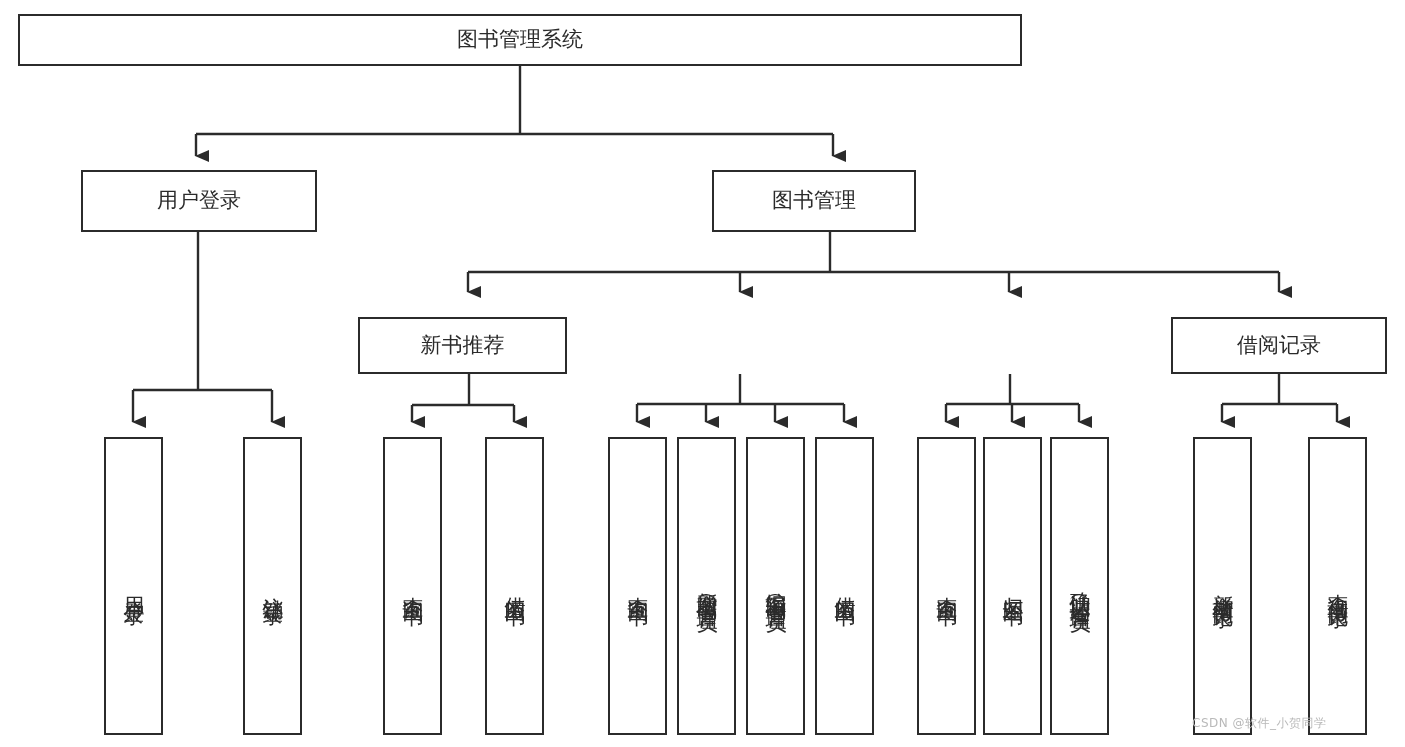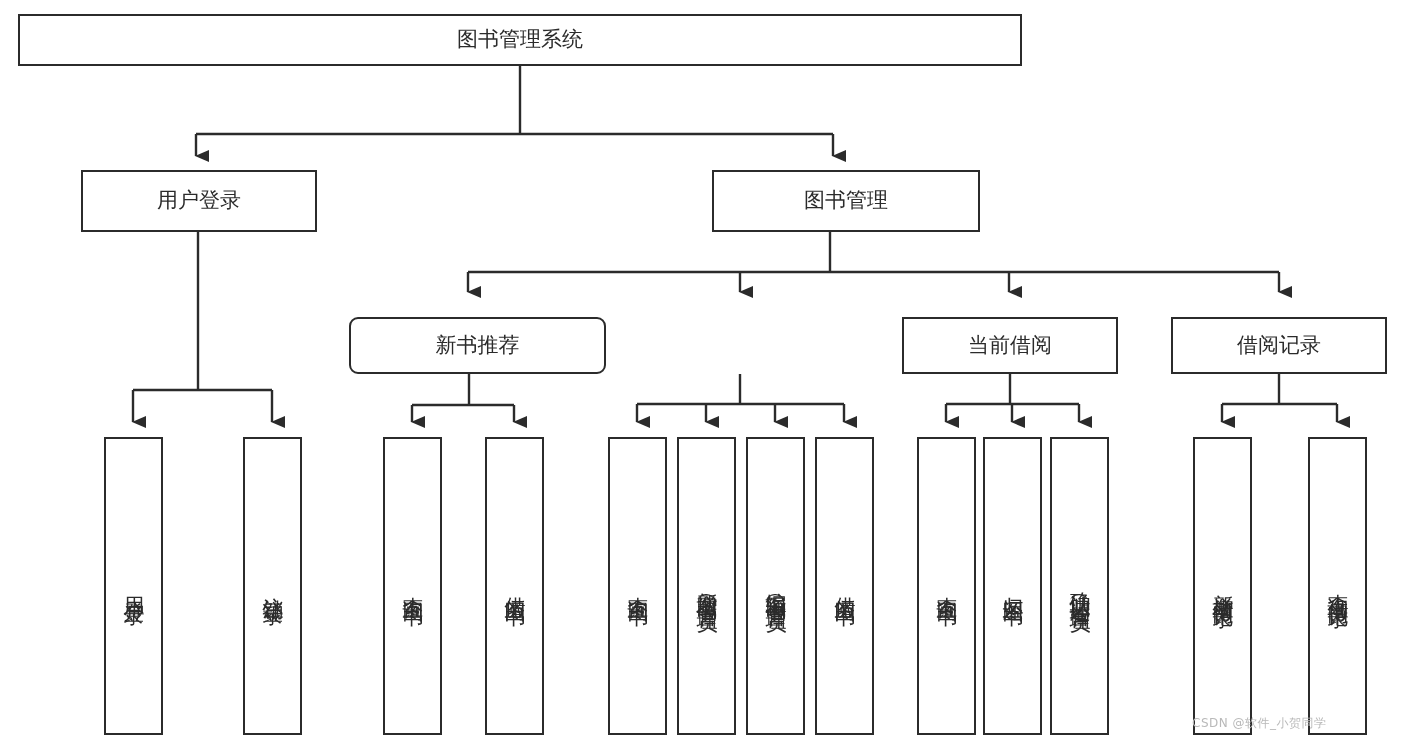--- a/index.html
+++ b/index.html
@@ -135,29 +135,26 @@
     </g>
   </svg>
 
   <div class="node root horizontal" style="left:18px; top:14px; width:1004px; height:52px;">
     <span class="node-label">图书管理系统</span>
   </div>
 
   <div class="node horizontal" style="left:81px; top:170px; width:236px; height:62px;">
     <span class="node-label">用户登录</span>
   </div>
-  <div class="node horizontal" style="left:712px; top:170px; width:268px; height:62px;">
+  <div class="node horizontal" style="left:712px; top:170px; width:204px; height:62px;">
     <span class="node-label">图书管理</span>
   </div>
 
-  <div class="node horizontal" style="left:349px; top:317px; width:257px; height:57px;border-radius:9px;">
+  <div class="node horizontal" style="left:358px; top:317px; width:209px; height:57px;">
     <span class="node-label">新书推荐</span>
-  </div>
-  <div class="node horizontal" style="left:902px; top:317px; width:216px; height:57px;">
-    <span class="node-label">当前借阅</span>
   </div>
   <div class="node horizontal" style="left:1171px; top:317px; width:216px; height:57px;">
     <span class="node-label">借阅记录</span>
   </div>
 
   <div class="node vertical" style="left:104px; top:437px; width:59px; height:298px;">
     <span class="node-label">用户登录</span>
   </div>
   <div class="node vertical" style="left:243px; top:437px; width:59px; height:298px;">
     <span class="node-label">注销登录</span>

